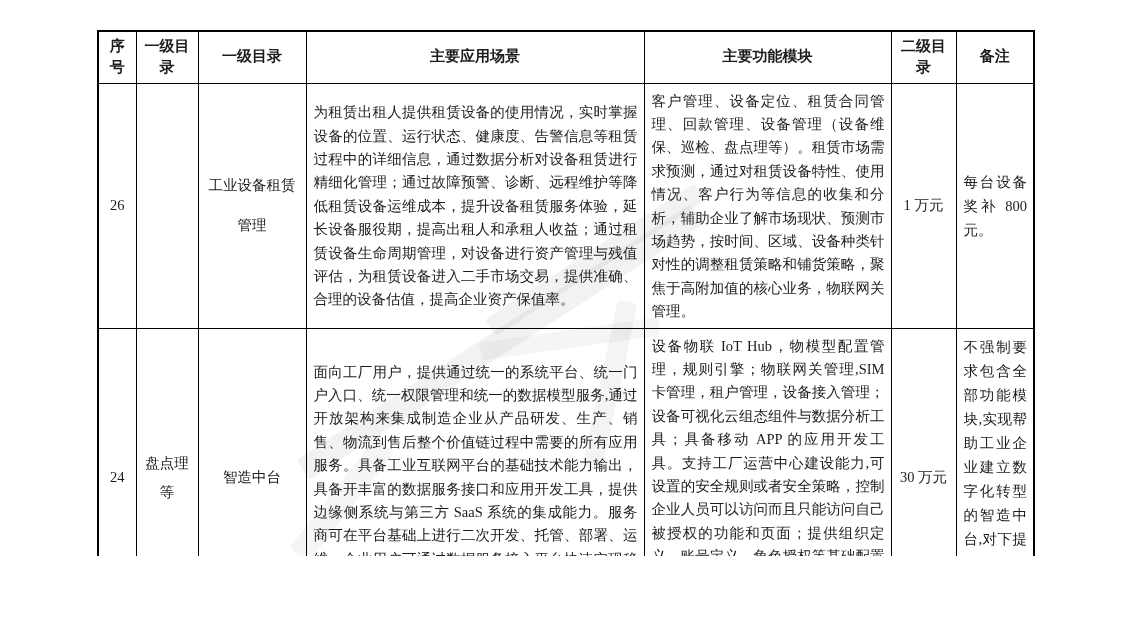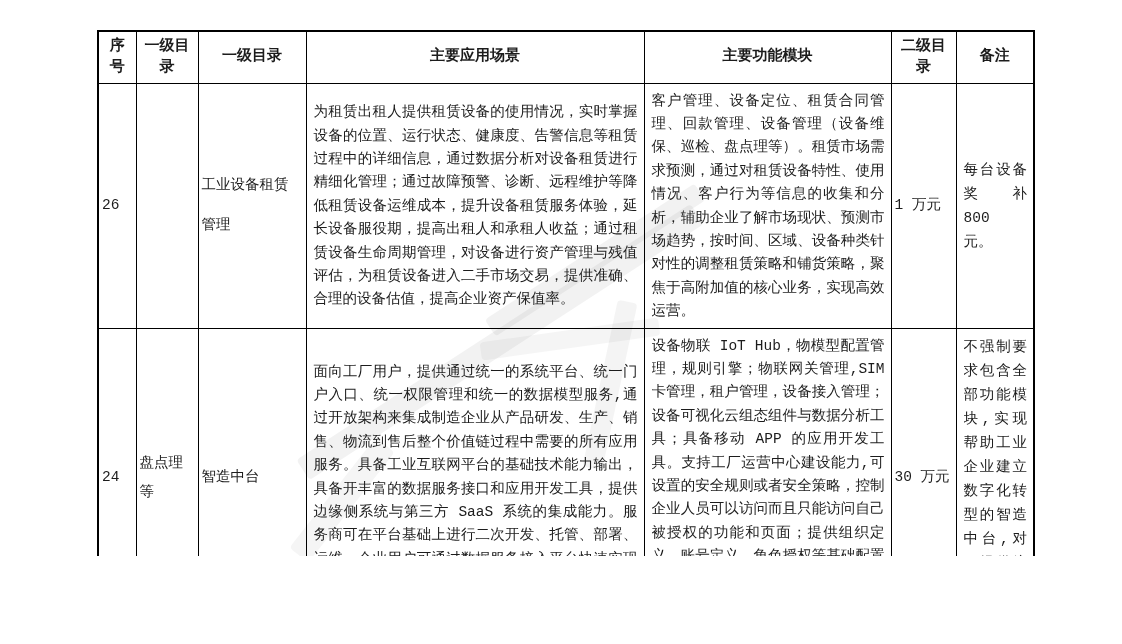--- a/index.html
+++ b/index.html
@@ -2,21 +2,21 @@
 <html><head>
 <meta charset="utf-8">
 <style>
   * { margin: 0; padding: 0; box-sizing: border-box; }
   html, body { background: #ffffff; }
   .page {
     position: relative;
     width: 1122px;
     height: 556px;
     background: #ffffff;
-    font-family: Liberation Mono, monospace;
+    font-family: Liberation Serif, serif;
     color: #1c1c1c;
     overflow: hidden;
   }
   
   .watermark { position: absolute; left: 0; top: 0; width: 100%; height: 100%; pointer-events: none; }
   .wm-stroke { position: absolute; background: rgba(130,130,130,0.10); border-radius: 4px; }
   .wm1 { left: 265px; top: 330px; width: 470px; height: 24px; transform: rotate(-33deg); }
   .wm2 { left: 470px; top: 250px; width: 250px; height: 20px; transform: rotate(-33deg); }
   .wm3 { left: 600px; top: 300px; width: 20px; height: 170px; transform: rotate(12deg); background: rgba(130,130,130,0.09); }
   .wm4 { left: 480px; top: 330px; width: 180px; height: 18px; transform: rotate(-8deg); background: rgba(130,130,130,0.08); }
@@ -41,21 +41,21 @@
   .catalog th {
     font-weight: bold;
     font-size: 15px;
     text-align: center;
     line-height: 1.45;
     padding: 2px 4px;
     height: 52px;
   }
   tr.row-a { height: 218px; }
   tr.row-b { height: 298px; }
-  .c-center { line-height: 1.6; padding: 2px 3px; }
+  .c-center { text-align: center; line-height: 1.6; padding: 2px 3px; }
   .lh-big { line-height: 2.7; }
   .lh-mid { line-height: 2.0; }
   .c-text {
     vertical-align: top;
     text-align: justify;
     padding: 6px 6px 4px 7px;
     line-height: 23.4px;
   }
   .c-text-mid {
     vertical-align: middle;
@@ -107,21 +107,21 @@
         <th>二级目录</th>
         <th>备注</th>
       </tr>
     </thead>
     <tbody>
       <tr class="row-a">
         <td class="c-center">26</td>
         <td class="c-center"></td>
         <td class="c-center lh-big">工业设备租赁管理</td>
         <td class="c-text">为租赁出租人提供租赁设备的使用情况，实时掌握设备的位置、运行状态、健康度、告警信息等租赁过程中的详细信息，通过数据分析对设备租赁进行精细化管理；通过故障预警、诊断、远程维护等降低租赁设备运维成本，提升设备租赁服务体验，延长设备服役期，提高出租人和承租人收益；通过租赁设备生命周期管理，对设备进行资产管理与残值评估，为租赁设备进入二手市场交易，提供准确、合理的设备估值，提高企业资产保值率。</td>
-        <td class="c-text">客户管理、设备定位、租赁合同管理、回款管理、设备管理（设备维保、巡检、盘点理等）。租赁市场需求预测，通过对租赁设备特性、使用情况、客户行为等信息的收集和分析，辅助企业了解市场现状、预测市场趋势，按时间、区域、设备种类针对性的调整租赁策略和铺货策略，聚焦于高附加值的核心业务，实现高效运营。</td>
+        <td class="c-text">客户管理、设备定位、租赁合同管理、回款管理、设备管理（设备维保、巡检、盘点理等）。租赁市场需求预测，通过对租赁设备特性、使用情况、客户行为等信息的收集和分析，辅助企业了解市场现状、预测市场趋势，按时间、区域、设备种类针对性的调整租赁策略和铺货策略，聚焦于高附加值的核心业务，物联网关管理。</td>
         <td class="c-center">1 万元</td>
         <td class="c-text-mid remark-cell">每台设备奖补 800 元。</td>
       </tr>
       <tr class="row-b">
         <td class="c-center">24</td>
         <td class="c-center lh-mid">盘点理等</td>
         <td class="c-center">智造中台</td>
         <td class="c-text-mid">
           <div>面向工厂用户，提供通过统一的系统平台、统一门户入口、统一权限管理和统一的数据模型服务,通过开放架构来集成制造企业从产品研发、生产、销售、物流到售后整个价值链过程中需要的所有应用服务。具备工业互联网平台的基础技术能力输出，具备开丰富的数据服务接口和应用开发工具，提供边缘侧系统与第三方 SaaS 系统的集成能力。服务商可在平台基础上进行二次开发、托管、部署、运维，企业用户可通过数据服务接入平台快速实现稳定可靠的工厂数字化运营管理。</div>
         </td>

